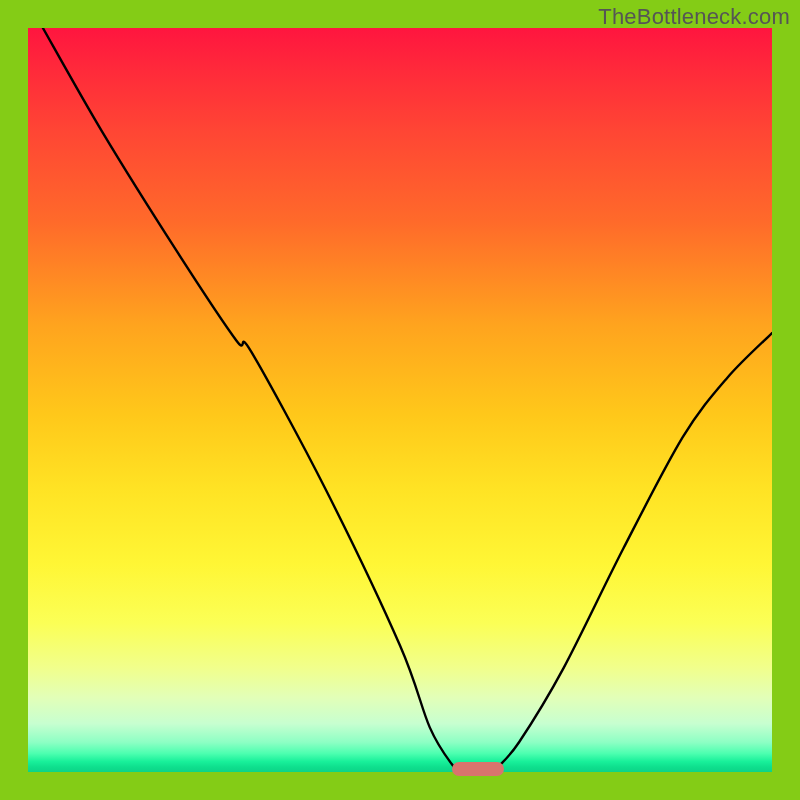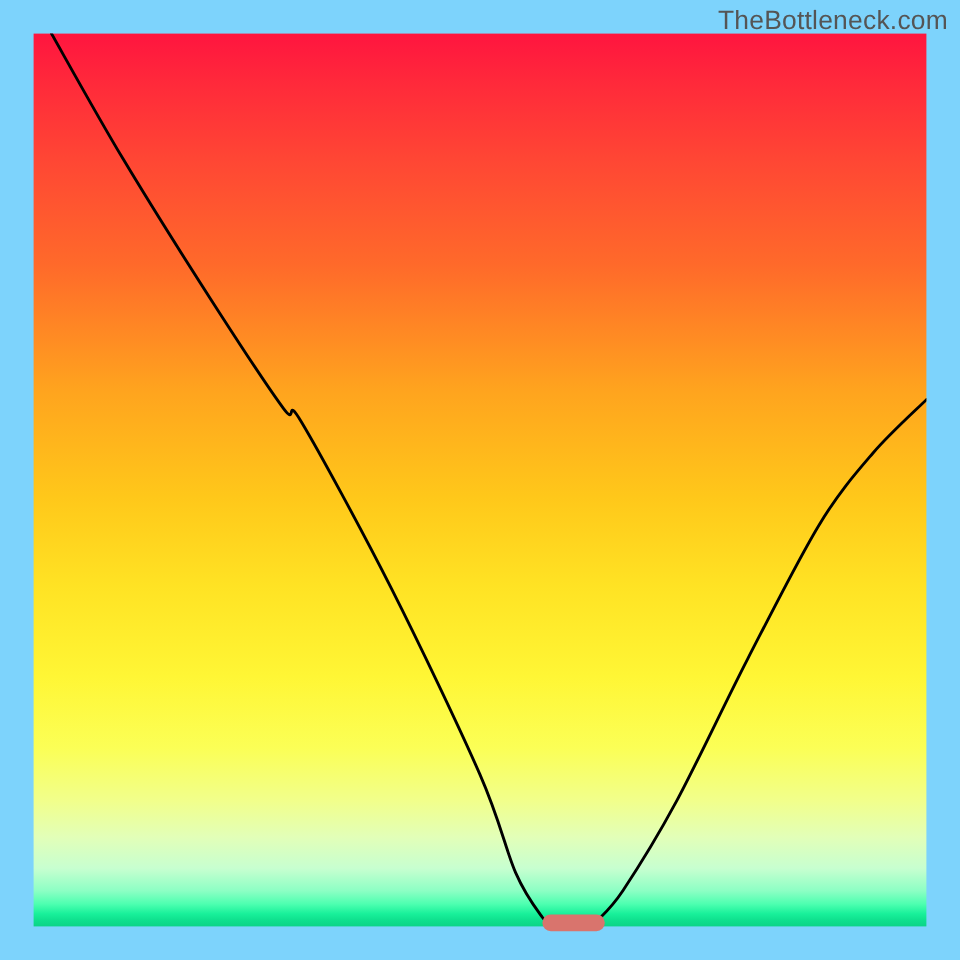--- a/index.html
+++ b/index.html
@@ -8,21 +8,21 @@
     width: 800px;
     height: 800px;
     background: #000;
     overflow: hidden;
     font-family: Arial, Helvetica, sans-serif;
   }
   .stage {
     position: relative;
     width: 800px;
     height: 800px;
-    background: #7dd3fc;
+    background: #84cc16;
   }
   .watermark {
     position: absolute;
     top: 4px;
     right: 10px;
     color: #555;
     font-size: 22px;
     letter-spacing: 0.2px;
     z-index: 20;
   }

